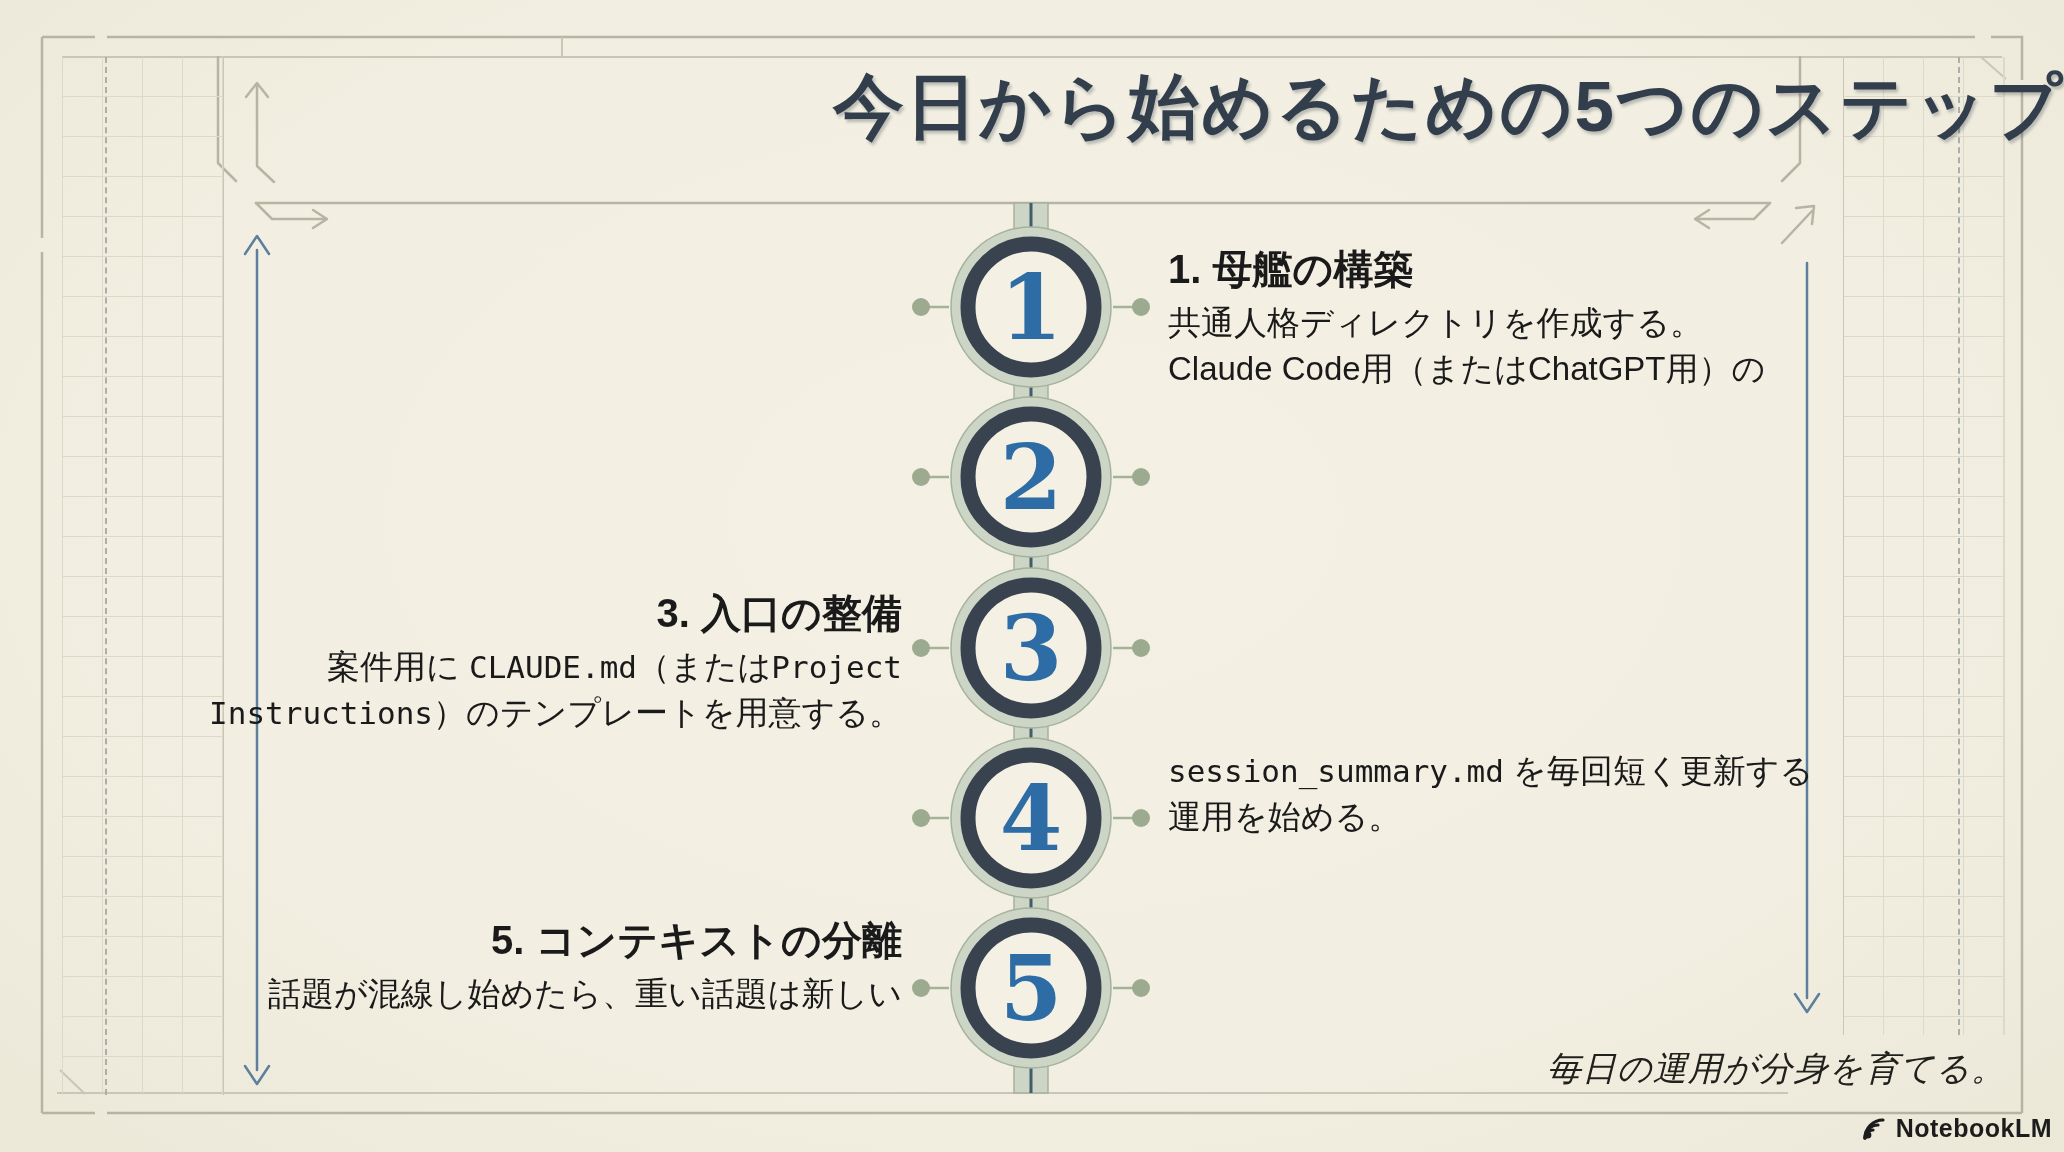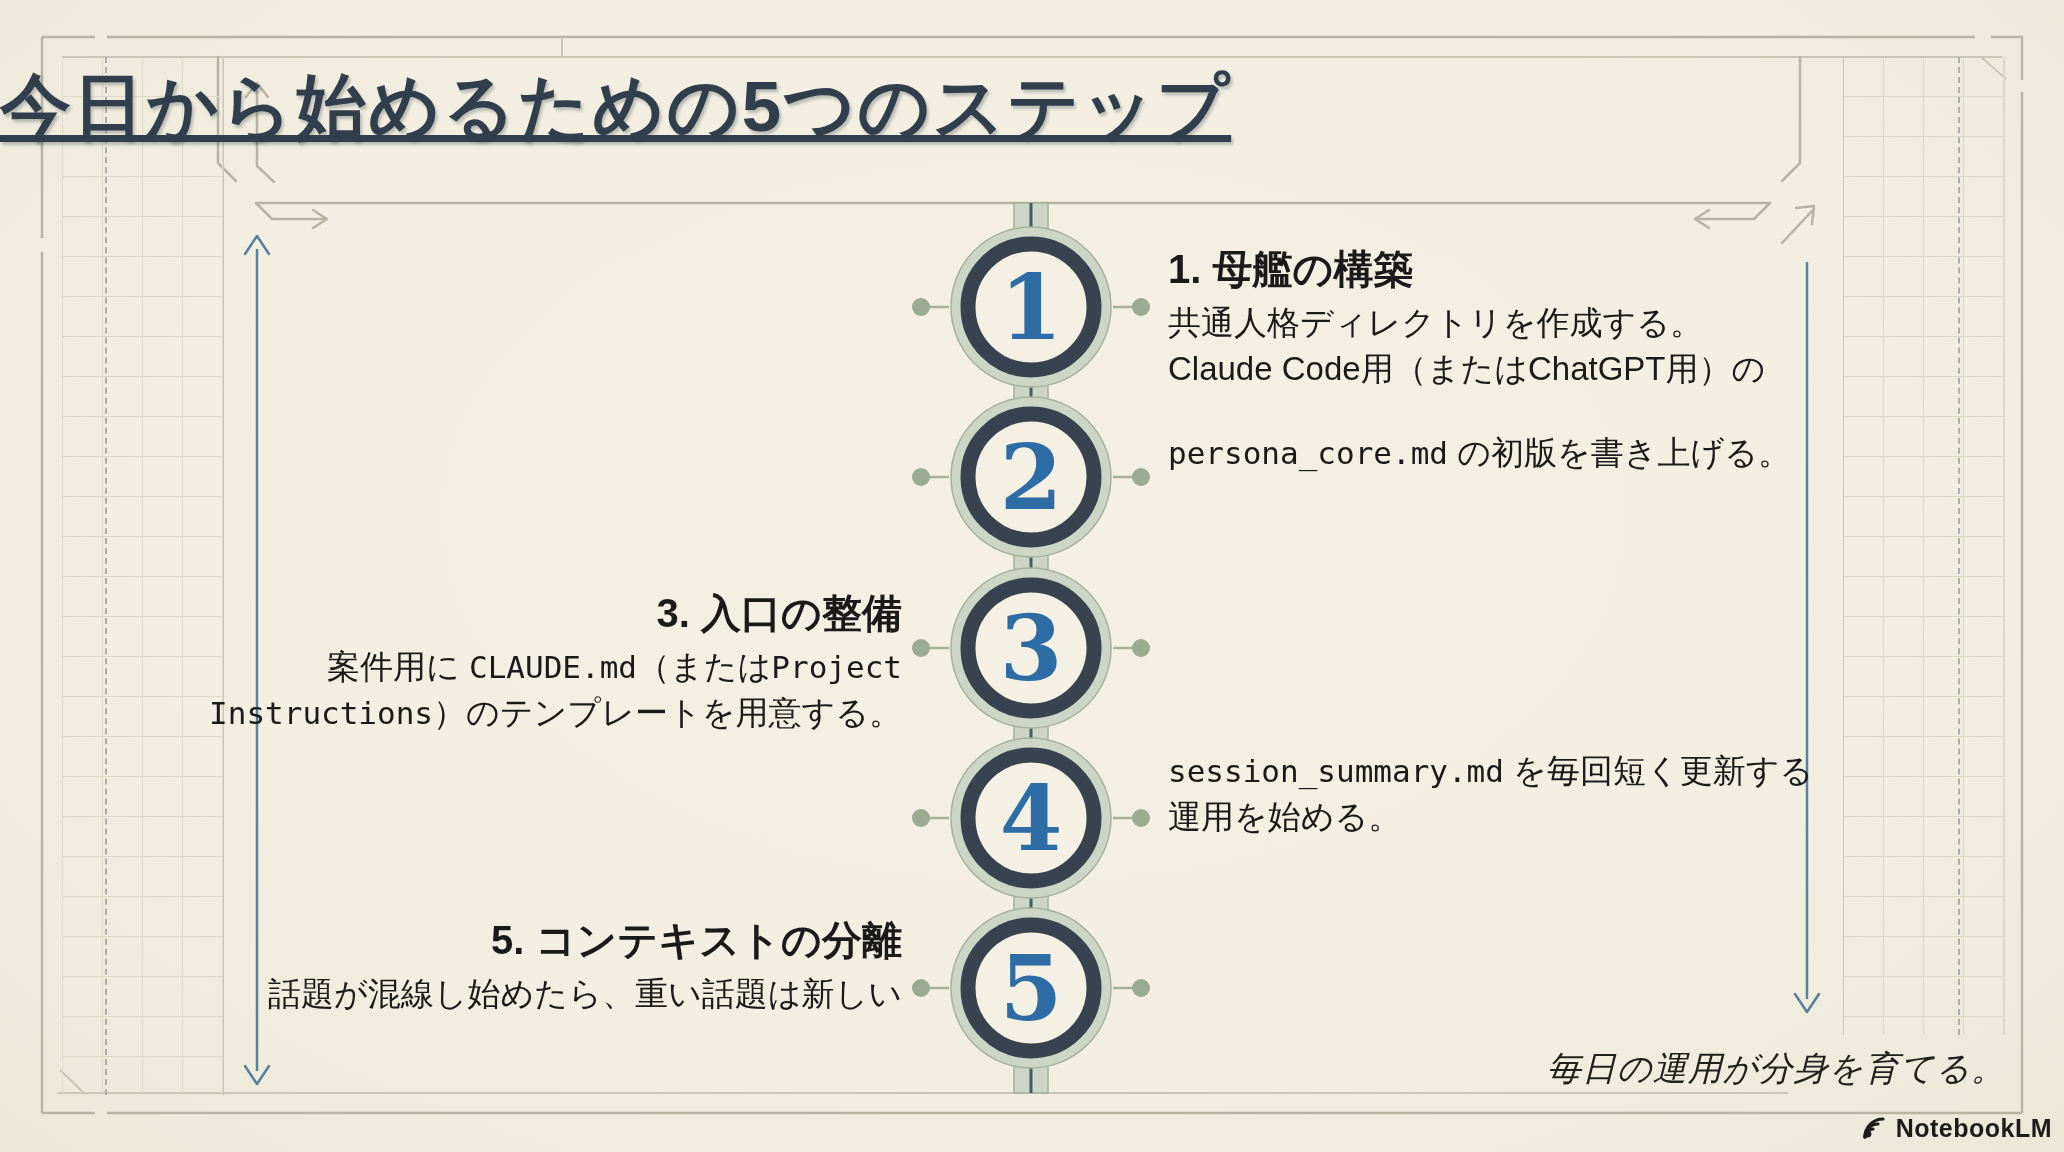--- a/index.html
+++ b/index.html
@@ -23,45 +23,44 @@
     border-left:1px solid var(--c-grid,#dcd9c9);
     border-right:1px solid var(--c-frame-light,#c9c6b6);
   }
   .grid-left{left:62px;top:57px;width:160px;height:1038px;}
   .grid-right{left:1843px;top:57px;width:160px;height:978px;border-right-color:var(--c-grid,#dcd9c9);border-left-color:var(--c-frame-light,#c9c6b6);}
   .grid .dash{position:absolute;top:0;bottom:0;width:0;border-left:2px dashed var(--c-dash,#a9b0ab);}
   .grid-left .dash{left:42px;}
   .grid-right .dash{left:114px;}
   
   .page-title{
-    position:absolute;left:0;right:0;top:60px;text-align:left;
+    position:absolute;left:0;right:0;top:60px;text-align:right;
     font-size:71px;font-weight:800;letter-spacing:2px;
     color:var(--c-title,#333e4c);
     text-shadow:2px 3px 3px rgba(44,54,66,.28);
-    text-decoration:underline;
   }
   
   .band{fill:var(--c-sage,#cdd6c6);stroke:var(--c-sage-edge,#a5b29a);stroke-width:1.5;}
   .band-core{stroke:var(--c-core,#3f5d6c);stroke-width:3;}
   .stub{stroke:var(--c-sage-edge,#a5b29a);stroke-width:2.5;}
   .dot{fill:var(--c-dot,#9cab8f);}
   .halo{fill:var(--c-sage,#cdd6c6);stroke:var(--c-sage-edge,#a5b29a);stroke-width:1.5;}
   .face{fill:var(--c-panel,#f4f1e4);stroke:var(--c-ring,#394350);stroke-width:15;}
   .num{fill:var(--c-number,#2d6ca5);font-family:"DejaVu Serif","Liberation Serif",serif;
        font-size:90px;font-weight:700;text-anchor:middle;}
   
   .step{position:absolute;width:760px;}
   .step .step-title{font-size:40px;font-weight:700;line-height:48px;margin-bottom:7px;color:var(--c-ink,#1a1a1a);}
   .step .line{font-size:33px;line-height:46px;color:var(--c-ink,#1a1a1a);}
   .step .mono{font-family:"DejaVu Sans Mono","Liberation Mono",monospace;font-size:31px;}
   .step.align-right{text-align:right;}
   
   .tagline{position:absolute;right:58px;top:1048px;font-size:34px;line-height:40px;
     font-style:italic;color:#20201d;letter-spacing:1px;}
-  .brand{position:absolute;right:12px;top:1114px;display:flex;align-items:flex-start;gap:7px;}
+  .brand{position:absolute;right:12px;top:1114px;display:flex;align-items:flex-end;gap:7px;}
   .brand .brand-text{font-size:25px;font-weight:700;color:#1c1c1c;letter-spacing:.5px;}
   .brand svg{display:block;}
   .brand .arc{stroke:#1c1c1c;stroke-width:3.2;fill:none;stroke-linecap:round;}
   .brand .blob{fill:#1c1c1c;}
 </style>
 </head>
 <body>
 
 <div class="canvas">
 
@@ -141,23 +140,20 @@
   </svg>
 
   <div class="step" style="left:1168px;top:245px;">
     <div class="step-title">1. 母艦の構築</div>
     <div class="step-body">
         <div class="line"><span>共通人格ディレクトリを作成する。</span></div>
         <div class="line"><span>Claude Code用（またはChatGPT用）の</span></div>
       </div>
   </div>
   <div class="step" style="left:1168px;top:430px;">
-    <div class="step-body">
-        <div class="line"><span class="mono">persona_core.md</span><span> の初版を書き上げる。</span></div>
-      </div>
   </div>
   <div class="step align-right" style="right:1162px;top:589px;">
     <div class="step-title">3. 入口の整備</div>
     <div class="step-body">
         <div class="line"><span>案件用に </span><span class="mono">CLAUDE.md</span><span>（または</span><span class="mono">Project</span></div>
         <div class="line"><span class="mono">Instructions</span><span>）のテンプレートを用意する。</span></div>
       </div>
   </div>
   <div class="step" style="left:1168px;top:748px;">
     <div class="step-body">

